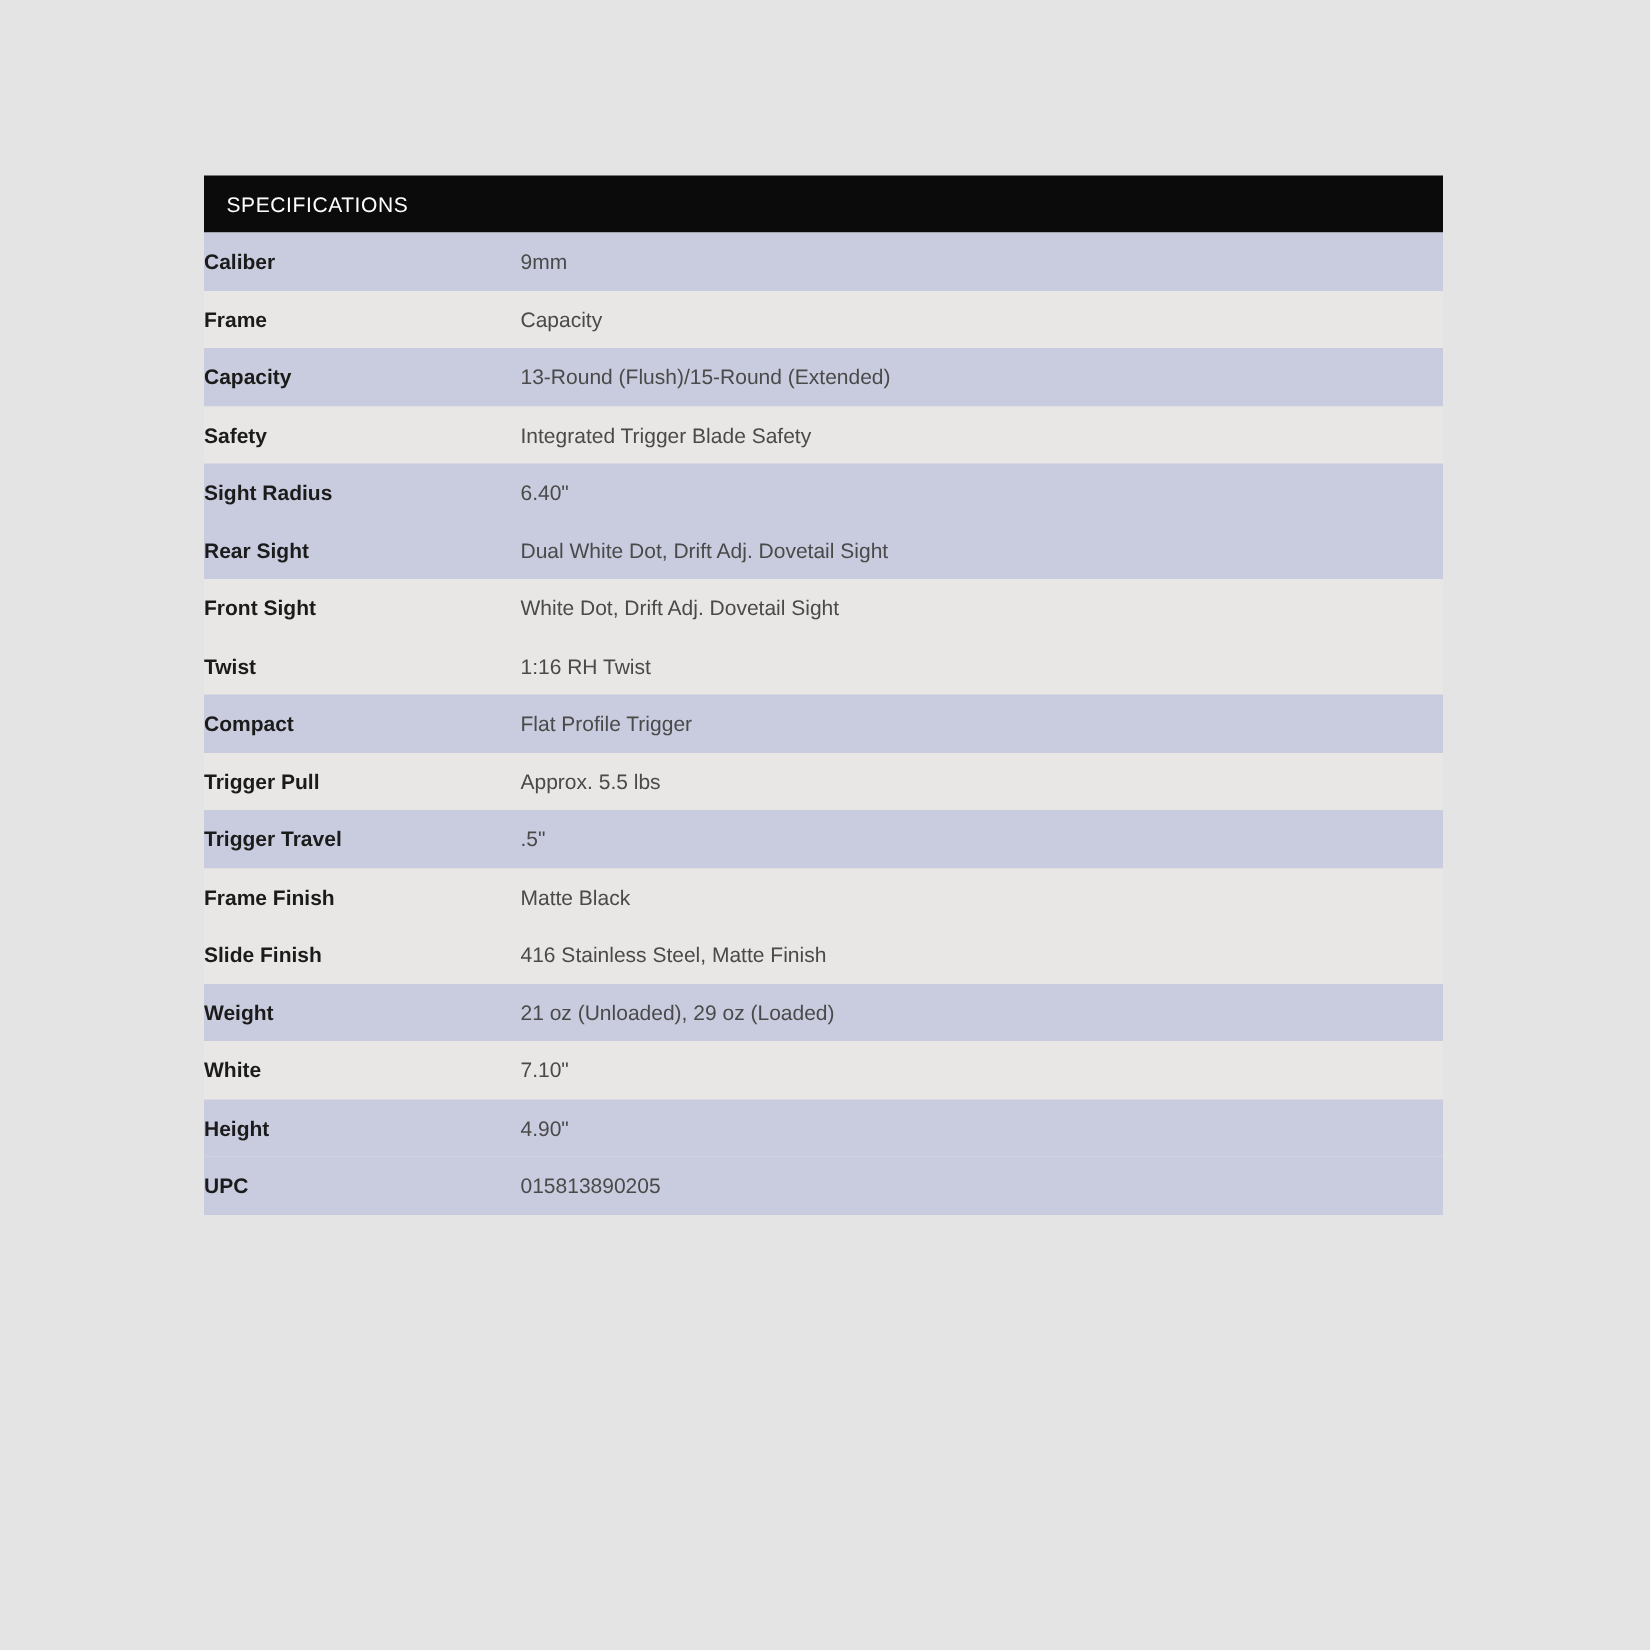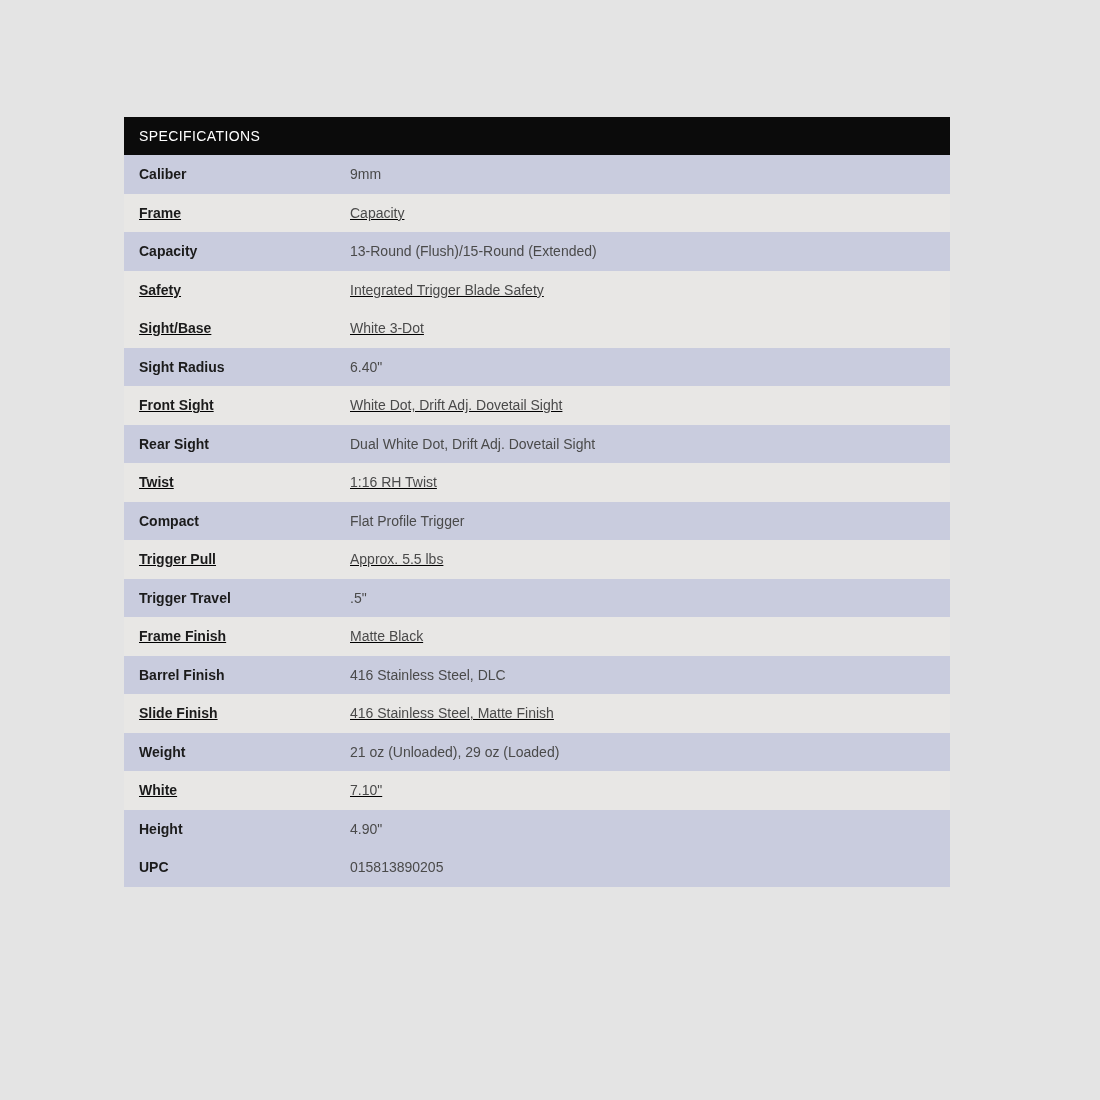--- a/index.html
+++ b/index.html
@@ -9,21 +9,21 @@
   body {
     width: 1100px;
     height: 1100px;
     position: relative;
     background: var(--page-bg, #e4e4e4);
     font-family: "Liberation Sans", sans-serif;
     overflow: hidden;
   }
   .spec-table {
     position: absolute;
-    left: 124px;
+    left: 136px;
     top: 117px;
     width: 826px;
   }
   .spec-header {
     background: var(--header-bg, #0b0b0b);
     color: var(--header-text, #ffffff);
     height: 38px;
     display: flex;
     align-items: center;
     padding-left: 15px;
@@ -31,24 +31,23 @@
     letter-spacing: 0.4px;
     font-weight: 400;
   }
   .spec-row {
     height: 38.5px;
     display: flex;
     align-items: center;
     font-size: 14px;
   }
   .spec-row.odd  { background: var(--row-odd-bg, #c9ccde); }
-  .spec-row.even { background: var(--row-even-bg, #e8e7e5); text-decoration: underline; }
+  .spec-row.even { background: var(--row-even-bg, #e8e7e5); }
   .spec-label {
     width: 211px;
-    padding-left: 15px;
     font-weight: bold;
     color: var(--label-text, #1b1b1b);
     flex-shrink: 0;
   }
   .spec-value {
     color: var(--value-text, #4a4a4a);
   }
 </style>
 </head>
 <body>
@@ -65,59 +64,51 @@
         <div class="spec-value">Capacity</div>
       </div>
       <div class="spec-row odd">
         <div class="spec-label">Capacity</div>
         <div class="spec-value">13-Round (Flush)/15-Round (Extended)</div>
       </div>
       <div class="spec-row even">
         <div class="spec-label">Safety</div>
         <div class="spec-value">Integrated Trigger Blade Safety</div>
       </div>
-      <div class="spec-row even">
-        <div class="spec-label">Sight/Base</div>
-        <div class="spec-value">White 3-Dot</div>
-      </div>
       <div class="spec-row odd">
         <div class="spec-label">Sight Radius</div>
         <div class="spec-value">6.40"</div>
       </div>
+      <div class="spec-row odd">
+        <div class="spec-label">Rear Sight</div>
+        <div class="spec-value">Dual White Dot, Drift Adj. Dovetail Sight</div>
+      </div>
       <div class="spec-row even">
         <div class="spec-label">Front Sight</div>
         <div class="spec-value">White Dot, Drift Adj. Dovetail Sight</div>
-      </div>
-      <div class="spec-row odd">
-        <div class="spec-label">Rear Sight</div>
-        <div class="spec-value">Dual White Dot, Drift Adj. Dovetail Sight</div>
       </div>
       <div class="spec-row even">
         <div class="spec-label">Twist</div>
         <div class="spec-value">1:16 RH Twist</div>
       </div>
       <div class="spec-row odd">
         <div class="spec-label">Compact</div>
         <div class="spec-value">Flat Profile Trigger</div>
       </div>
       <div class="spec-row even">
         <div class="spec-label">Trigger Pull</div>
         <div class="spec-value">Approx. 5.5 lbs</div>
       </div>
       <div class="spec-row odd">
         <div class="spec-label">Trigger Travel</div>
         <div class="spec-value">.5"</div>
       </div>
       <div class="spec-row even">
         <div class="spec-label">Frame Finish</div>
         <div class="spec-value">Matte Black</div>
-      </div>
-      <div class="spec-row odd">
-        <div class="spec-label">Barrel Finish</div>
-        <div class="spec-value">416 Stainless Steel, DLC</div>
       </div>
       <div class="spec-row even">
         <div class="spec-label">Slide Finish</div>
         <div class="spec-value">416 Stainless Steel, Matte Finish</div>
       </div>
       <div class="spec-row odd">
         <div class="spec-label">Weight</div>
         <div class="spec-value">21 oz (Unloaded), 29 oz (Loaded)</div>
       </div>
       <div class="spec-row even">

